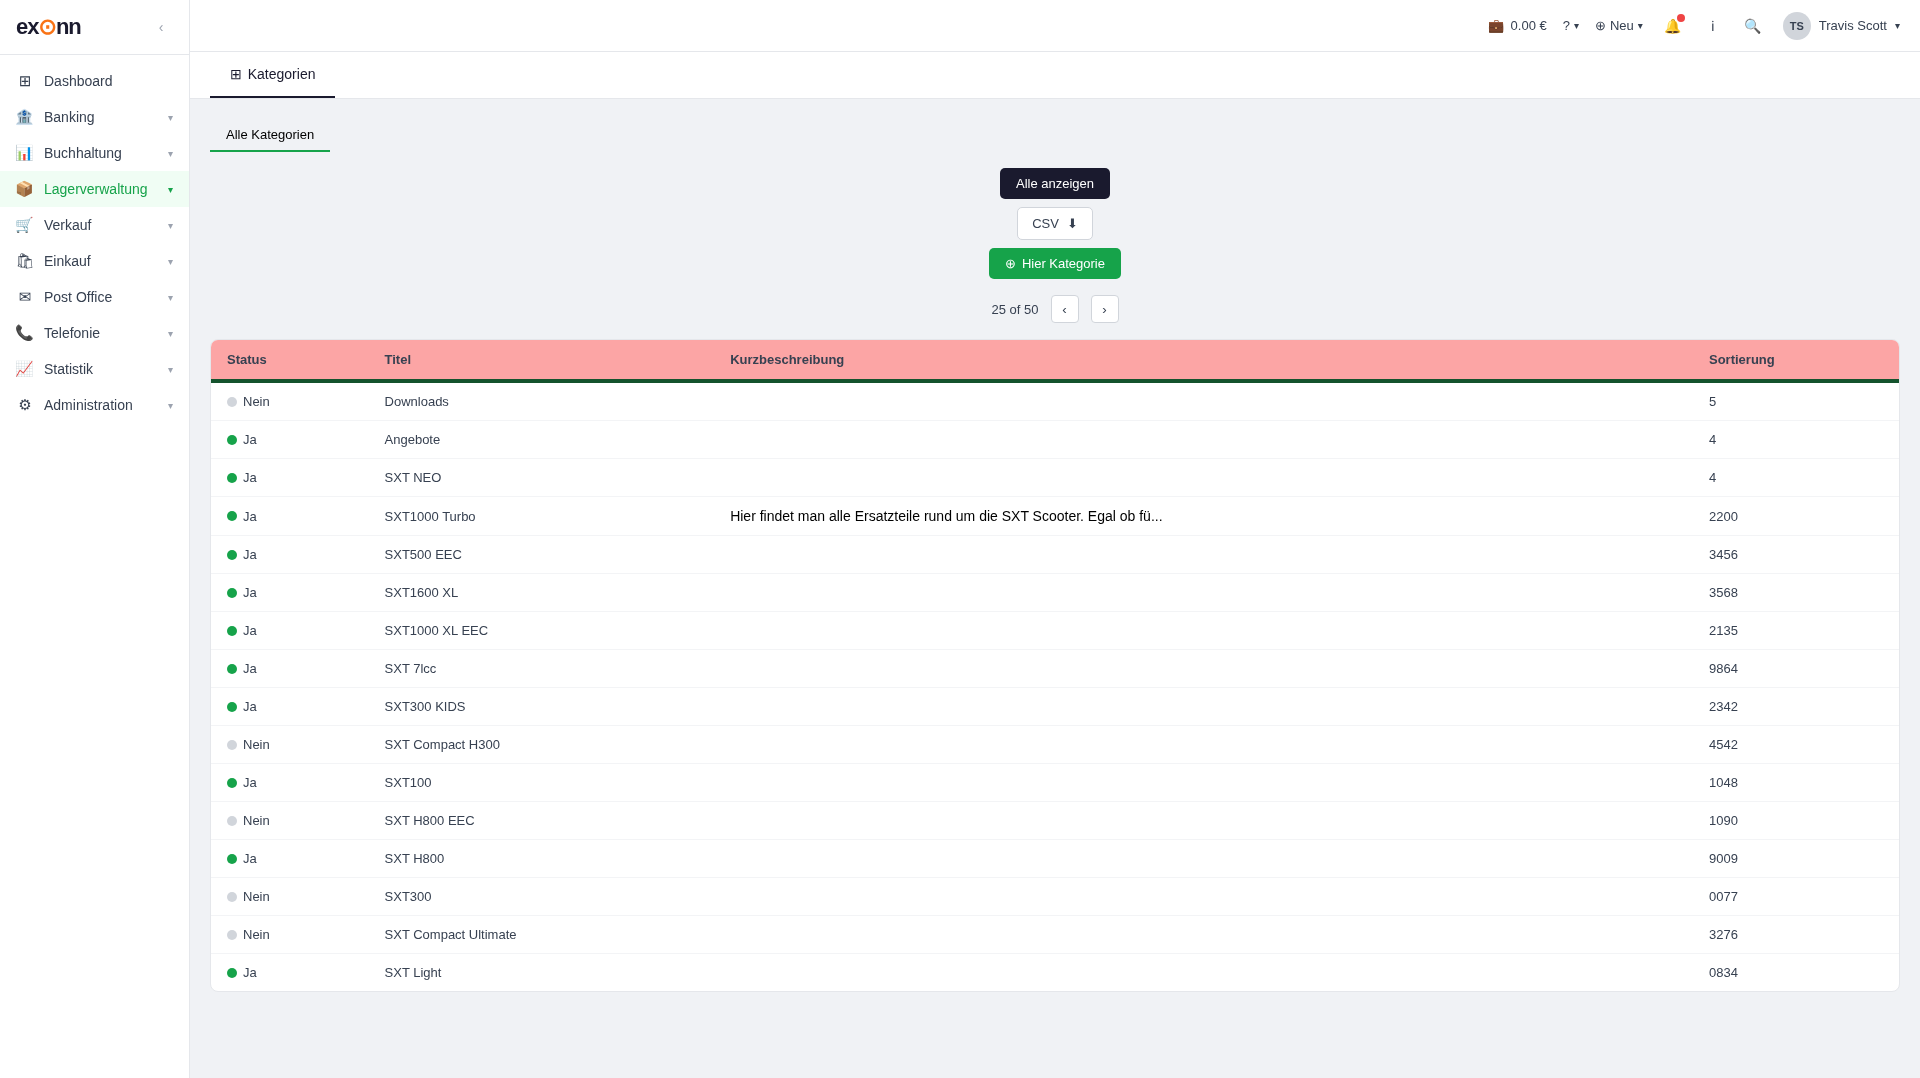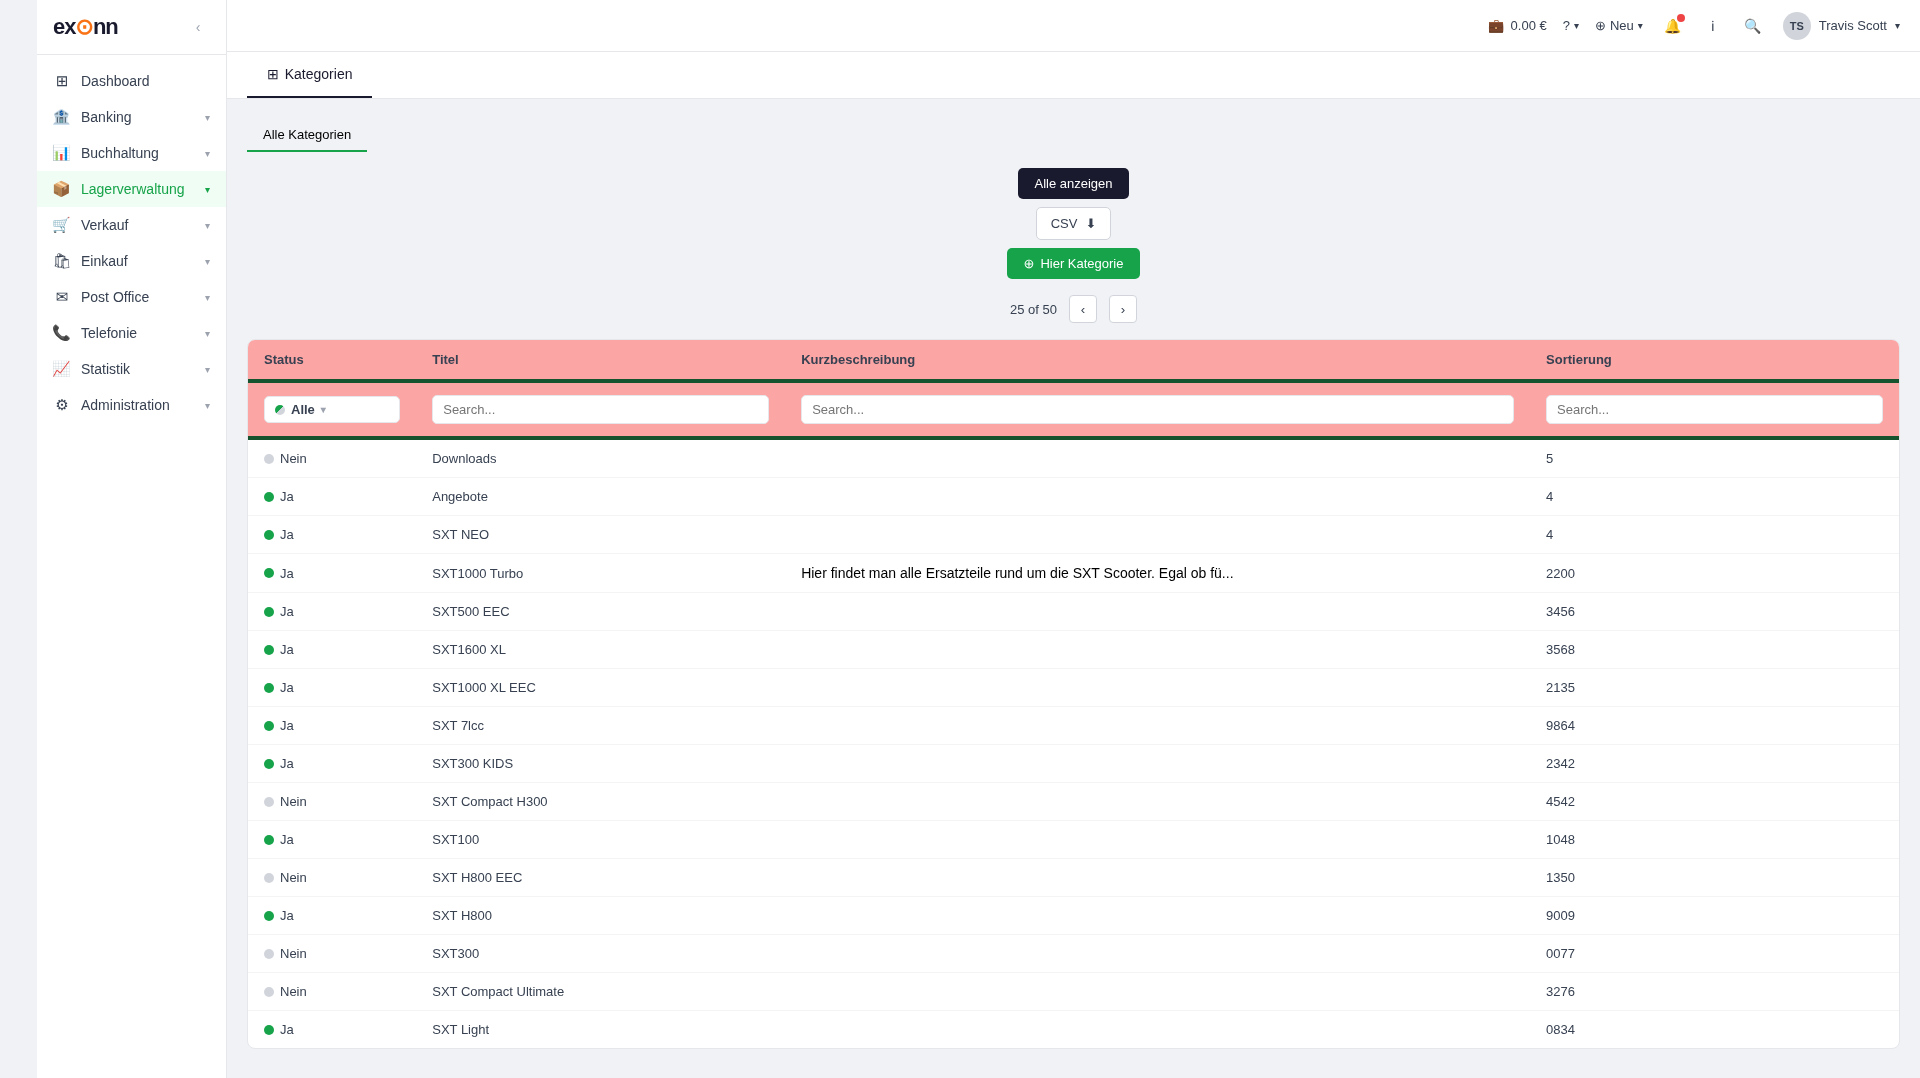--- a/index.html
+++ b/index.html
@@ -1,19 +1,19 @@
 <!DOCTYPE html>
 <html><head>
   <meta charset="utf-8">
   <style>
     * { box-sizing: border-box; margin: 0; padding: 0; }
     body { font-family: -apple-system, BlinkMacSystemFont, 'Segoe UI', sans-serif; font-size: 14px; background: #f0f2f5; color: #333; display: flex; height: 100vh; overflow: hidden; }
 
     
-    .sidebar { width: 190px; background: #fff; border-right: 1px solid #e5e7eb; display: flex; flex-direction: column; flex-shrink: 0; margin-left: 37px; }
+    .sidebar { width: 190px; background: #fff; border-right: 1px solid #e5e7eb; display: flex; flex-direction: column; flex-shrink: 0; }
     .sidebar-logo { padding: 14px 16px; border-bottom: 1px solid #e5e7eb; display: flex; align-items: center; justify-content: space-between; }
     .logo-text { font-size: 22px; font-weight: 700; color: #1a1a2e; letter-spacing: -1px; }
     .logo-o { color: #f97316; }
     .sidebar-collapse-btn { width: 24px; height: 24px; display: flex; align-items: center; justify-content: center; cursor: pointer; color: #9ca3af; border-radius: 4px; }
     .sidebar-nav { flex: 1; overflow-y: auto; padding: 8px 0; }
     .nav-item { display: flex; align-items: center; padding: 9px 16px; cursor: pointer; color: #374151; gap: 10px; font-size: 14px; position: relative; }
     .nav-item.active { background: #f0fdf4; color: #16a34a; }
     .nav-item .nav-icon { width: 18px; height: 18px; display: flex; align-items: center; justify-content: center; flex-shrink: 0; font-size: 15px; }
     .nav-item .nav-label { flex: 1; }
     .nav-item .nav-arrow { font-size: 10px; color: #9ca3af; }
@@ -211,38 +211,20 @@
       <div class="table-container">
         <div class="data-table-wrap">
           <table class="data-table">
             <thead>
               <tr>
                 <th>Status</th>
                 <th>Titel</th>
                 <th>Kurzbeschreibung</th>
                 <th>Sortierung</th>
               </tr>
-              <tr>
-                <th>
-                  <div class="status-filter">
-                    <span class="filter-dot"></span>
-                    <span>Alle</span>
-                    <span style="font-size:10px;color:#9ca3af;">▾</span>
-                  </div>
-                </th>
-                <th>
-                  <input class="search-input" type="text" placeholder="Search..." style="">
-                </th>
-                <th>
-                  <input class="search-input" type="text" placeholder="Search..." style="">
-                </th>
-                <th>
-                  <input class="search-input" type="text" placeholder="Search..." style="">
-                </th>
-              </tr>
             </thead>
             <tbody id="table-body">
             <tr>
     <td>
       <div class="status-cell">
         <span class="status-dot inactive"></span>
         <span>Nein</span>
       </div>
     </td>
     <td>Downloads</td>
@@ -361,21 +343,21 @@
   </tr>
                 <tr>
     <td>
       <div class="status-cell">
         <span class="status-dot inactive"></span>
         <span>Nein</span>
       </div>
     </td>
     <td>SXT H800 EEC</td>
     <td style="color:#6b7280;font-size:12px;"></td>
-    <td>1350</td>
+    <td>1090</td>
   </tr>
                 <tr>
     <td>
       <div class="status-cell">
         <span class="status-dot active"></span>
         <span>Ja</span>
       </div>
     </td>
     <td>SXT H800</td>
     <td style="color:#6b7280;font-size:12px;"></td>

